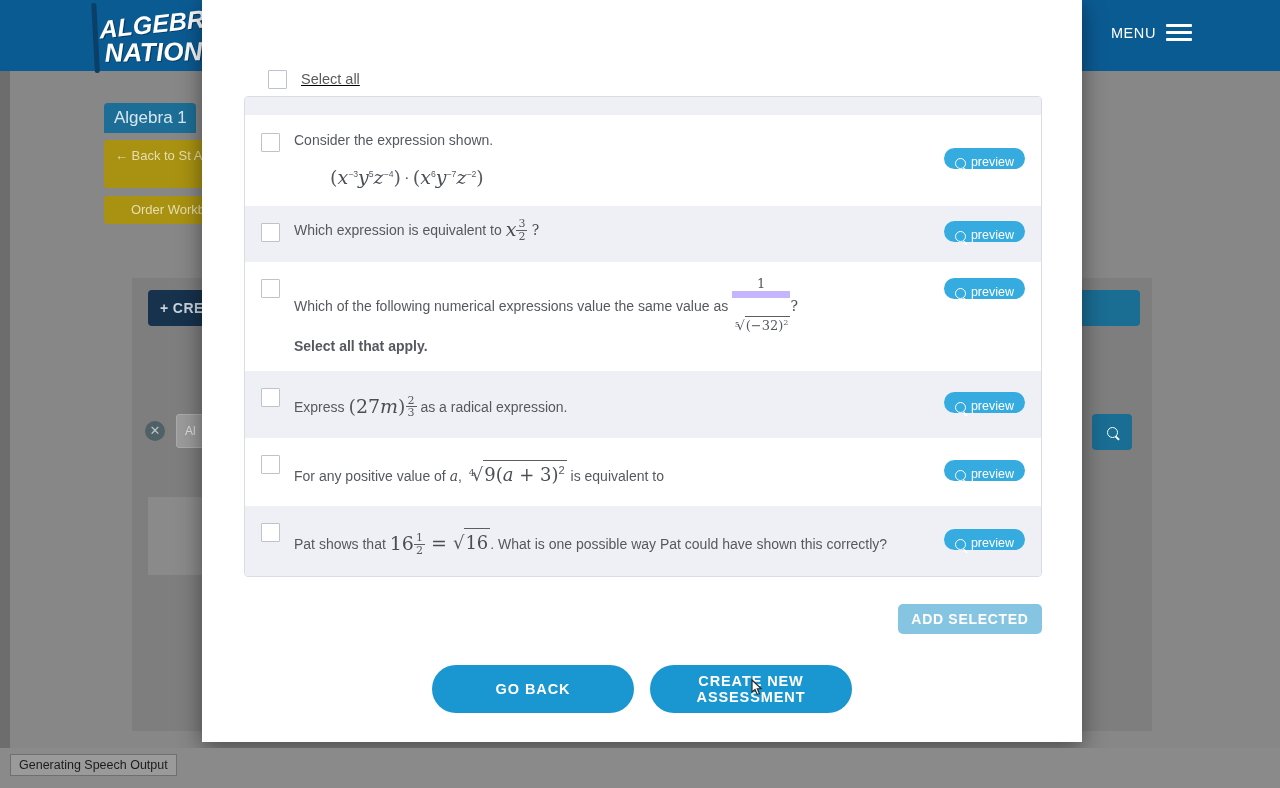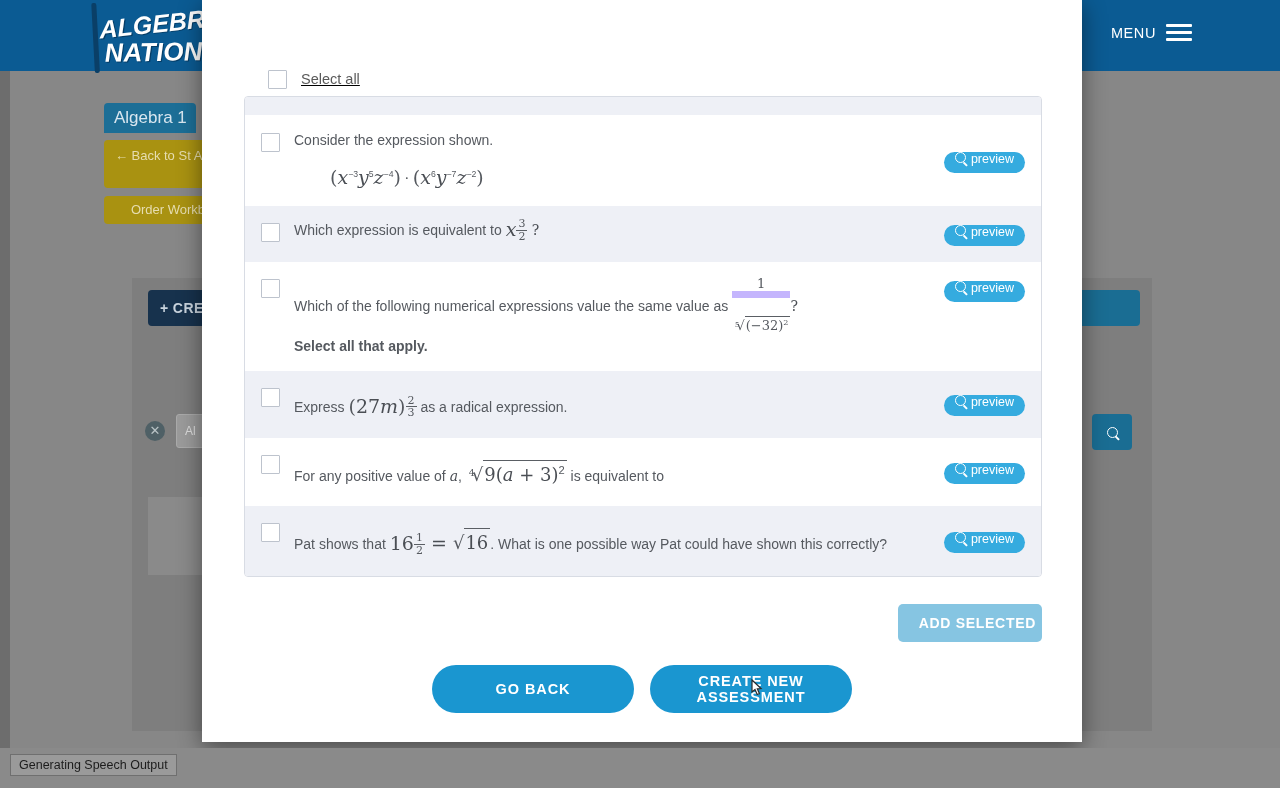--- a/index.html
+++ b/index.html
@@ -278,21 +278,21 @@
     color: #55595f;
     line-height: 1.45;
   }
   .qrow-prev {
     flex: 0 0 auto;
     align-self: center;
     margin-left: 12px;
   }
   .prevbtn {
     display: inline-flex;
-    align-items: flex-start;
+    align-items: flex-end;
     gap: 5px;
     background: #35abdf;
     color: #ffffff;
     border: none;
     border-radius: 11px;
     height: 21px;
     padding: 0 11px;
     font-size: 12.5px;
     font-family: "Liberation Sans", sans-serif;
     cursor: pointer;
@@ -372,27 +372,26 @@
     display: flex;
     justify-content: flex-end;
     margin-top: 27px;
   }
   .addsel {
     background: #86c5e2;
     color: #ffffff;
     border: none;
     border-radius: 5px;
     width: 144px;
-    height: 38px;
+    height: 30px;
     font-size: 14px;
     font-weight: bold;
     letter-spacing: 0.7px;
     font-family: "Liberation Sans", sans-serif;
     cursor: default;
-    text-align: right;
   }
 
   .bottom-actions {
     position: absolute;
     left: 0; top: 644px;
     width: 880px;
     display: flex;
     justify-content: center;
     gap: 16px;
     margin-top: 21px;

